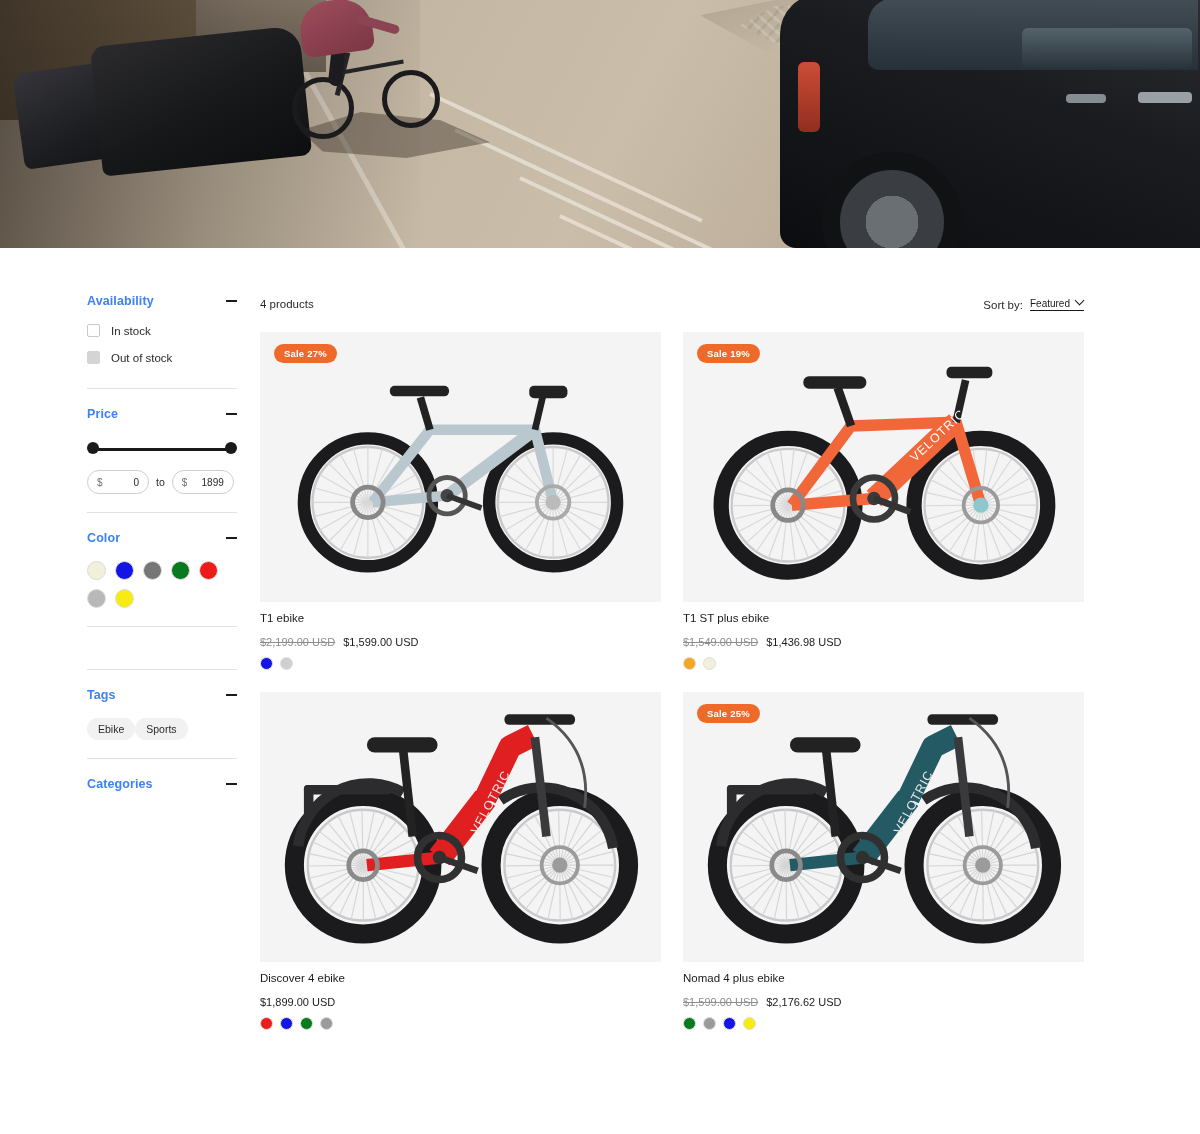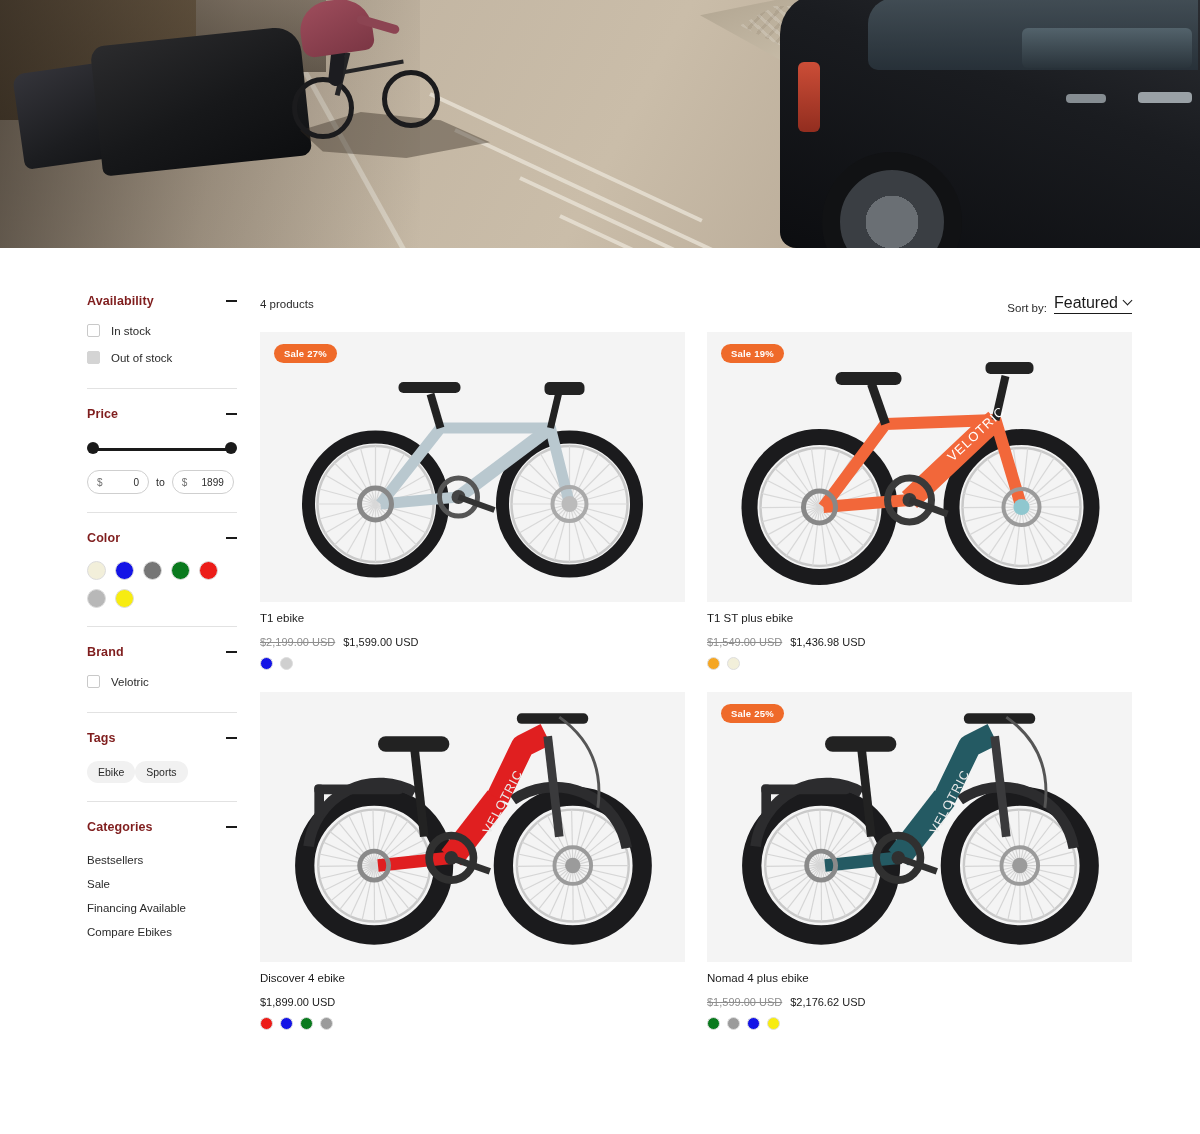--- a/index.html
+++ b/index.html
@@ -162,21 +162,21 @@
   }
   .sidebar {
     width: 240px;
     padding: 46px 0 0 87px;
   }
   .filter-group { width: 150px; }
   .fg-head {
     display: flex; align-items: center; justify-content: space-between;
     padding-bottom: 2px;
   }
-  .fg-title { font-size: 12.5px; font-weight: 700; color: #7f1d1d; letter-spacing: .1px; }
+  .fg-title { font-size: 12.5px; font-weight: 700; color: #3b82f6; letter-spacing: .1px; }
   .minus {
     width: 11px; height: 1.4px; background: #1a1a1a; display: block;
   }
   .fg-divider { height: 1px; background: #e2e2e2; margin: 0; width: 150px; }
 
   .check-row { display: flex; align-items: center; gap: 11px; margin-top: 14px; }
   .cbox {
     width: 13px; height: 13px; border: 1px solid #c9c9c9; border-radius: 2px; background: #fff;
     flex: none;
   }
@@ -218,30 +218,30 @@
   }
 
   
   .cat-list { margin-top: 12px; }
   .cat-item { font-size: 11.5px; color: #2a2a2a; padding: 6px 0; }
 
   .sp-24 { height: 24px; }
   .sp-18 { height: 18px; }
 
   
-  .main { flex: 1; padding: 46px 68px 0 20px; }
+  .main { flex: 1; padding: 46px 116px 0 20px; }
   .main-head {
     display: flex; align-items: center; justify-content: space-between;
     height: 20px;
   }
   .count { font-size: 11.5px; color: #2a2a2a; }
   .sort { display: flex; align-items: flex-end; gap: 7px; }
   .sort-label { font-size: 11.5px; color: #2a2a2a; }
   .sort-value {
-    font-size: 16px; color: #1a1a1a; border-bottom: 1px solid #1a1a1a;
+    font-size: 10px; color: #1a1a1a; border-bottom: 1px solid #1a1a1a;
     padding-bottom: 1px; display: flex; align-items: center; gap: 6px;
   }
   .chev { width: 8px; height: 8px; position: relative; }
   .chev::after {
     content: ""; position: absolute; left: 0; top: -2px;
     width: 6px; height: 6px; border-right: 1.3px solid #1a1a1a; border-bottom: 1.3px solid #1a1a1a;
     transform: rotate(45deg);
   }
 
   .grid {
@@ -368,30 +368,20 @@
           <div class="swatch" style="background: rgb(10, 122, 30);"></div>
           <div class="swatch" style="background: rgb(236, 28, 24);"></div>
           <div class="swatch" style="background: rgb(184, 184, 184);"></div>
           <div class="swatch" style="background: rgb(247, 236, 17);"></div>
         </div>
     </div>
     <div class="sp-18"></div>
     <div class="fg-divider"></div>
     <div class="sp-18"></div>
 
-    <div class="filter-group">
-      <div class="fg-head">
-        <span class="fg-title">Brand</span>
-        <span class="minus"></span>
-      </div>
-      <div class="check-row">
-        <span class="cbox"></span>
-        <span class="check-label">Velotric</span>
-      </div>
-    </div>
     <div class="sp-24"></div>
     <div class="fg-divider"></div>
     <div class="sp-18"></div>
 
     <div class="filter-group">
       <div class="fg-head">
         <span class="fg-title">Tags</span>
         <span class="minus"></span>
       </div>
       <div class="tag-row">
@@ -400,26 +390,20 @@
       </div>
     </div>
     <div class="sp-18"></div>
     <div class="fg-divider"></div>
     <div class="sp-18"></div>
 
     <div class="filter-group">
       <div class="fg-head">
         <span class="fg-title">Categories</span>
         <span class="minus"></span>
-      </div>
-      <div class="cat-list">
-        <div class="cat-item">Bestsellers</div>
-        <div class="cat-item">Sale</div>
-        <div class="cat-item">Financing Available</div>
-        <div class="cat-item">Compare Ebikes</div>
       </div>
     </div>
   </aside>
 
   <main class="main">
     <div class="main-head">
       <div class="count">4 products</div>
       <div class="sort">
         <span class="sort-label">Sort by:</span>
         <span class="sort-value">

